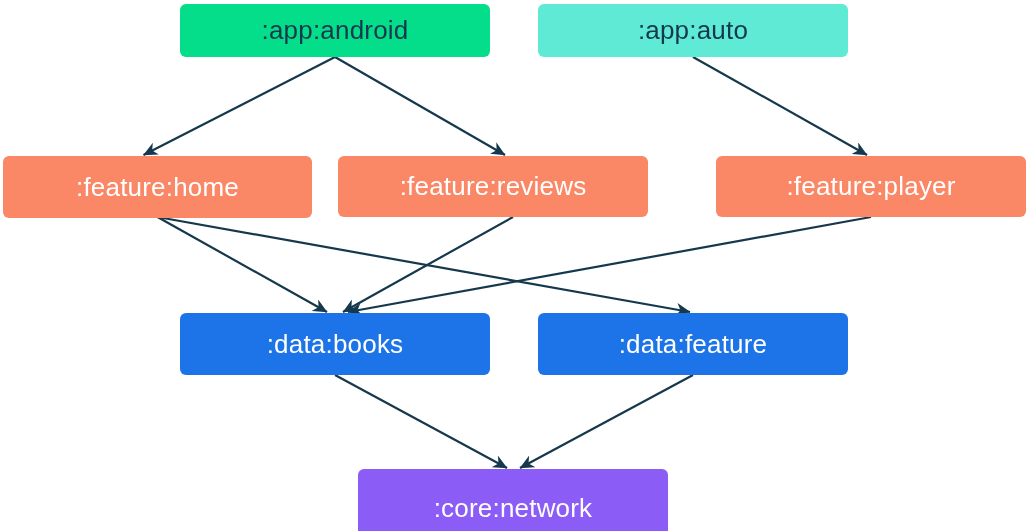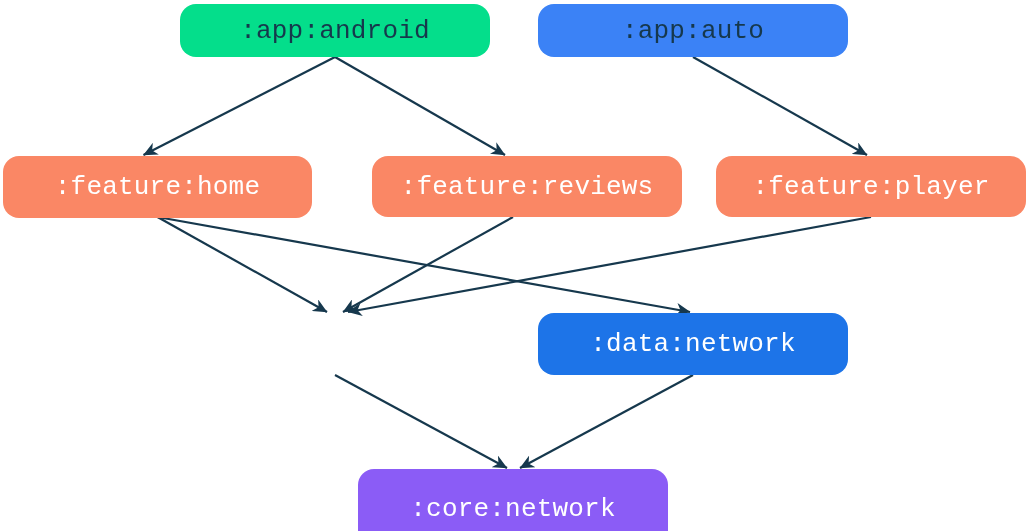--- a/index.html
+++ b/index.html
@@ -23,26 +23,25 @@
     pointer-events: none;
   }
   .node-layer {
     position: absolute;
     left: 0; top: 0;
     width: 1027px;
     height: 531px;
   }
   .node {
     position: absolute;
-    border-radius: 16px;
+    border-radius: 6px;
     display: flex;
     align-items: center;
     justify-content: center;
     box-sizing: border-box;
-    font-family: Liberation Mono, monospace;
   }
   .node span {
     font-size: 26px;
     font-weight: 500;
     letter-spacing: 0.2px;
     white-space: nowrap;
   }
 </style>
 </head>
 <body>
@@ -61,32 +60,35 @@
       <line x1="513" y1="217" x2="343" y2="312" stroke="#16384d" stroke-width="2.2" marker-end="url(#arrowhead)"></line>
       <line x1="871" y1="217" x2="348" y2="312" stroke="#16384d" stroke-width="2.2" marker-end="url(#arrowhead)"></line>
       <line x1="157.5" y1="217" x2="690" y2="312" stroke="#16384d" stroke-width="2.2" marker-end="url(#arrowhead)"></line>
       <line x1="335" y1="375" x2="507" y2="468" stroke="#16384d" stroke-width="2.2" marker-end="url(#arrowhead)"></line>
       <line x1="693" y1="375" x2="520" y2="468" stroke="#16384d" stroke-width="2.2" marker-end="url(#arrowhead)"></line>
     </svg>
   <div id="node-layer" class="node-layer">
       <div class="node" style="left: 180px; top: 4px; width: 310px; height: 53px; background: rgb(4, 222, 139); color: rgb(22, 56, 76);">
         <span>:app:android</span>
       </div>
-      <div class="node" style="left: 538px; top: 4px; width: 310px; height: 53px; background: #3b82f6; color: rgb(22, 56, 76);">
+      <div class="node" style="left: 538px; top: 4px; width: 310px; height: 53px; background: #5eead4; color: rgb(22, 56, 76);">
         <span>:app:auto</span>
       </div>
       <div class="node" style="left: 3px; top: 156px; width: 309px; height: 62px; background: rgb(250, 135, 101); color: rgb(255, 255, 255);">
         <span>:feature:home</span>
       </div>
-      <div class="node" style="left: 372px; top: 156px; width: 310px; height: 61px; background: rgb(250, 135, 101); color: rgb(255, 255, 255);">
+      <div class="node" style="left: 338px; top: 156px; width: 310px; height: 61px; background: rgb(250, 135, 101); color: rgb(255, 255, 255);">
         <span>:feature:reviews</span>
       </div>
       <div class="node" style="left: 716px; top: 156px; width: 310px; height: 61px; background: rgb(250, 135, 101); color: rgb(255, 255, 255); text-align: right;">
         <span>:feature:player</span>
       </div>
+      <div class="node" style="left: 180px; top: 313px; width: 310px; height: 62px; background: rgb(29, 116, 232); color: rgb(255, 255, 255);">
+        <span>:data:books</span>
+      </div>
       <div class="node" style="left: 538px; top: 313px; width: 310px; height: 62px; background: rgb(29, 116, 232); color: rgb(255, 255, 255);">
-        <span>:data:network</span>
+        <span>:data:feature</span>
       </div>
       <div class="node" style="left: 358px; top: 469px; width: 310px; height: 79px; background: #8b5cf6; color: rgb(255, 255, 255);">
         <span>:core:network</span>
       </div>
     </div>
 </div>
 
 </body></html>

